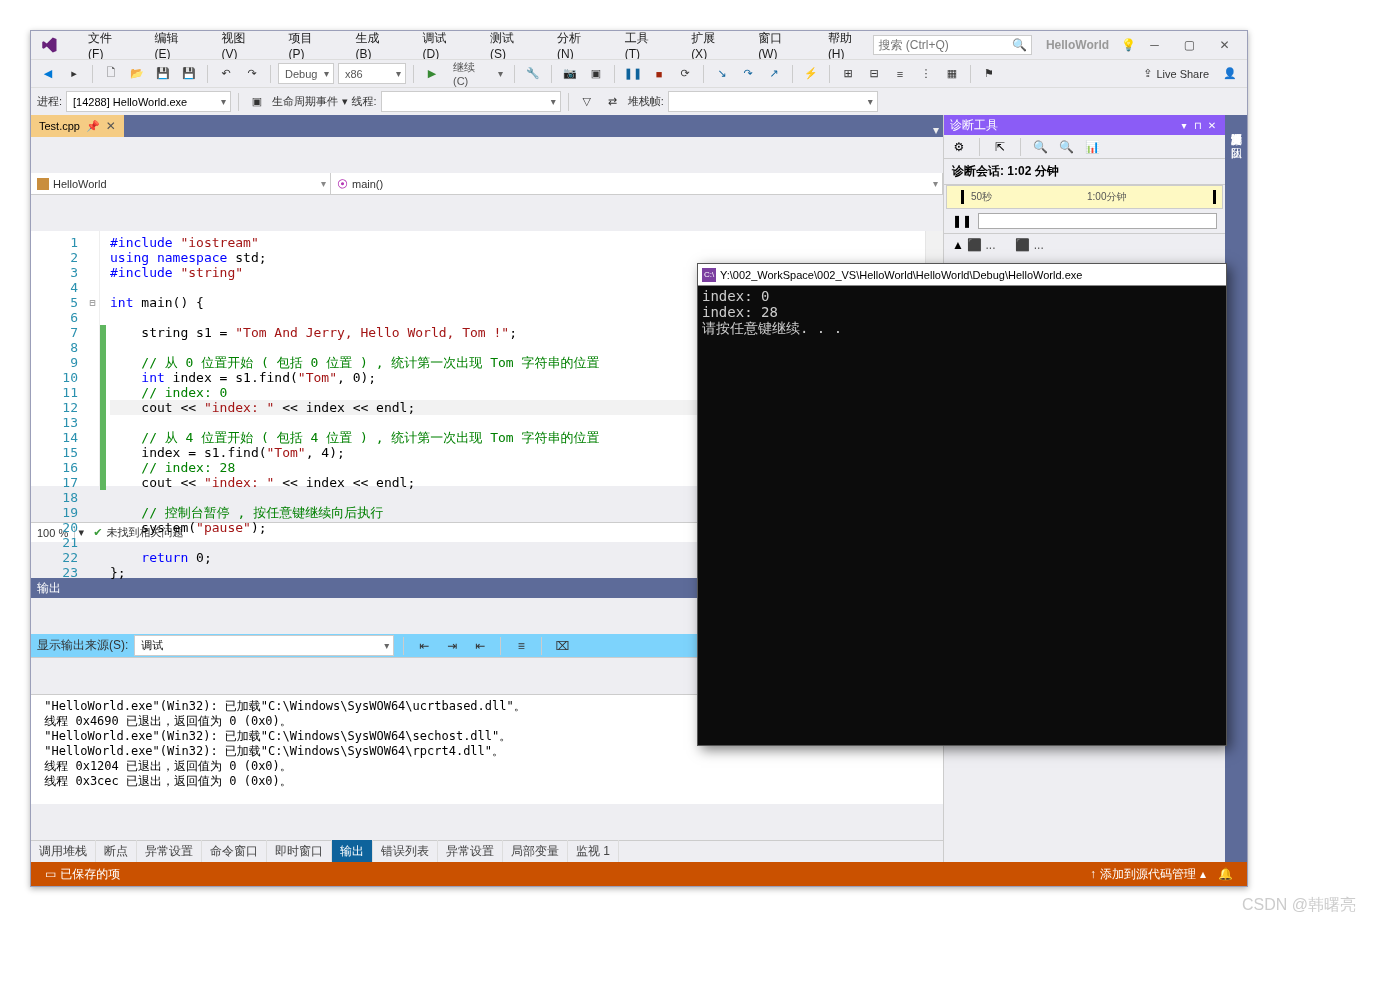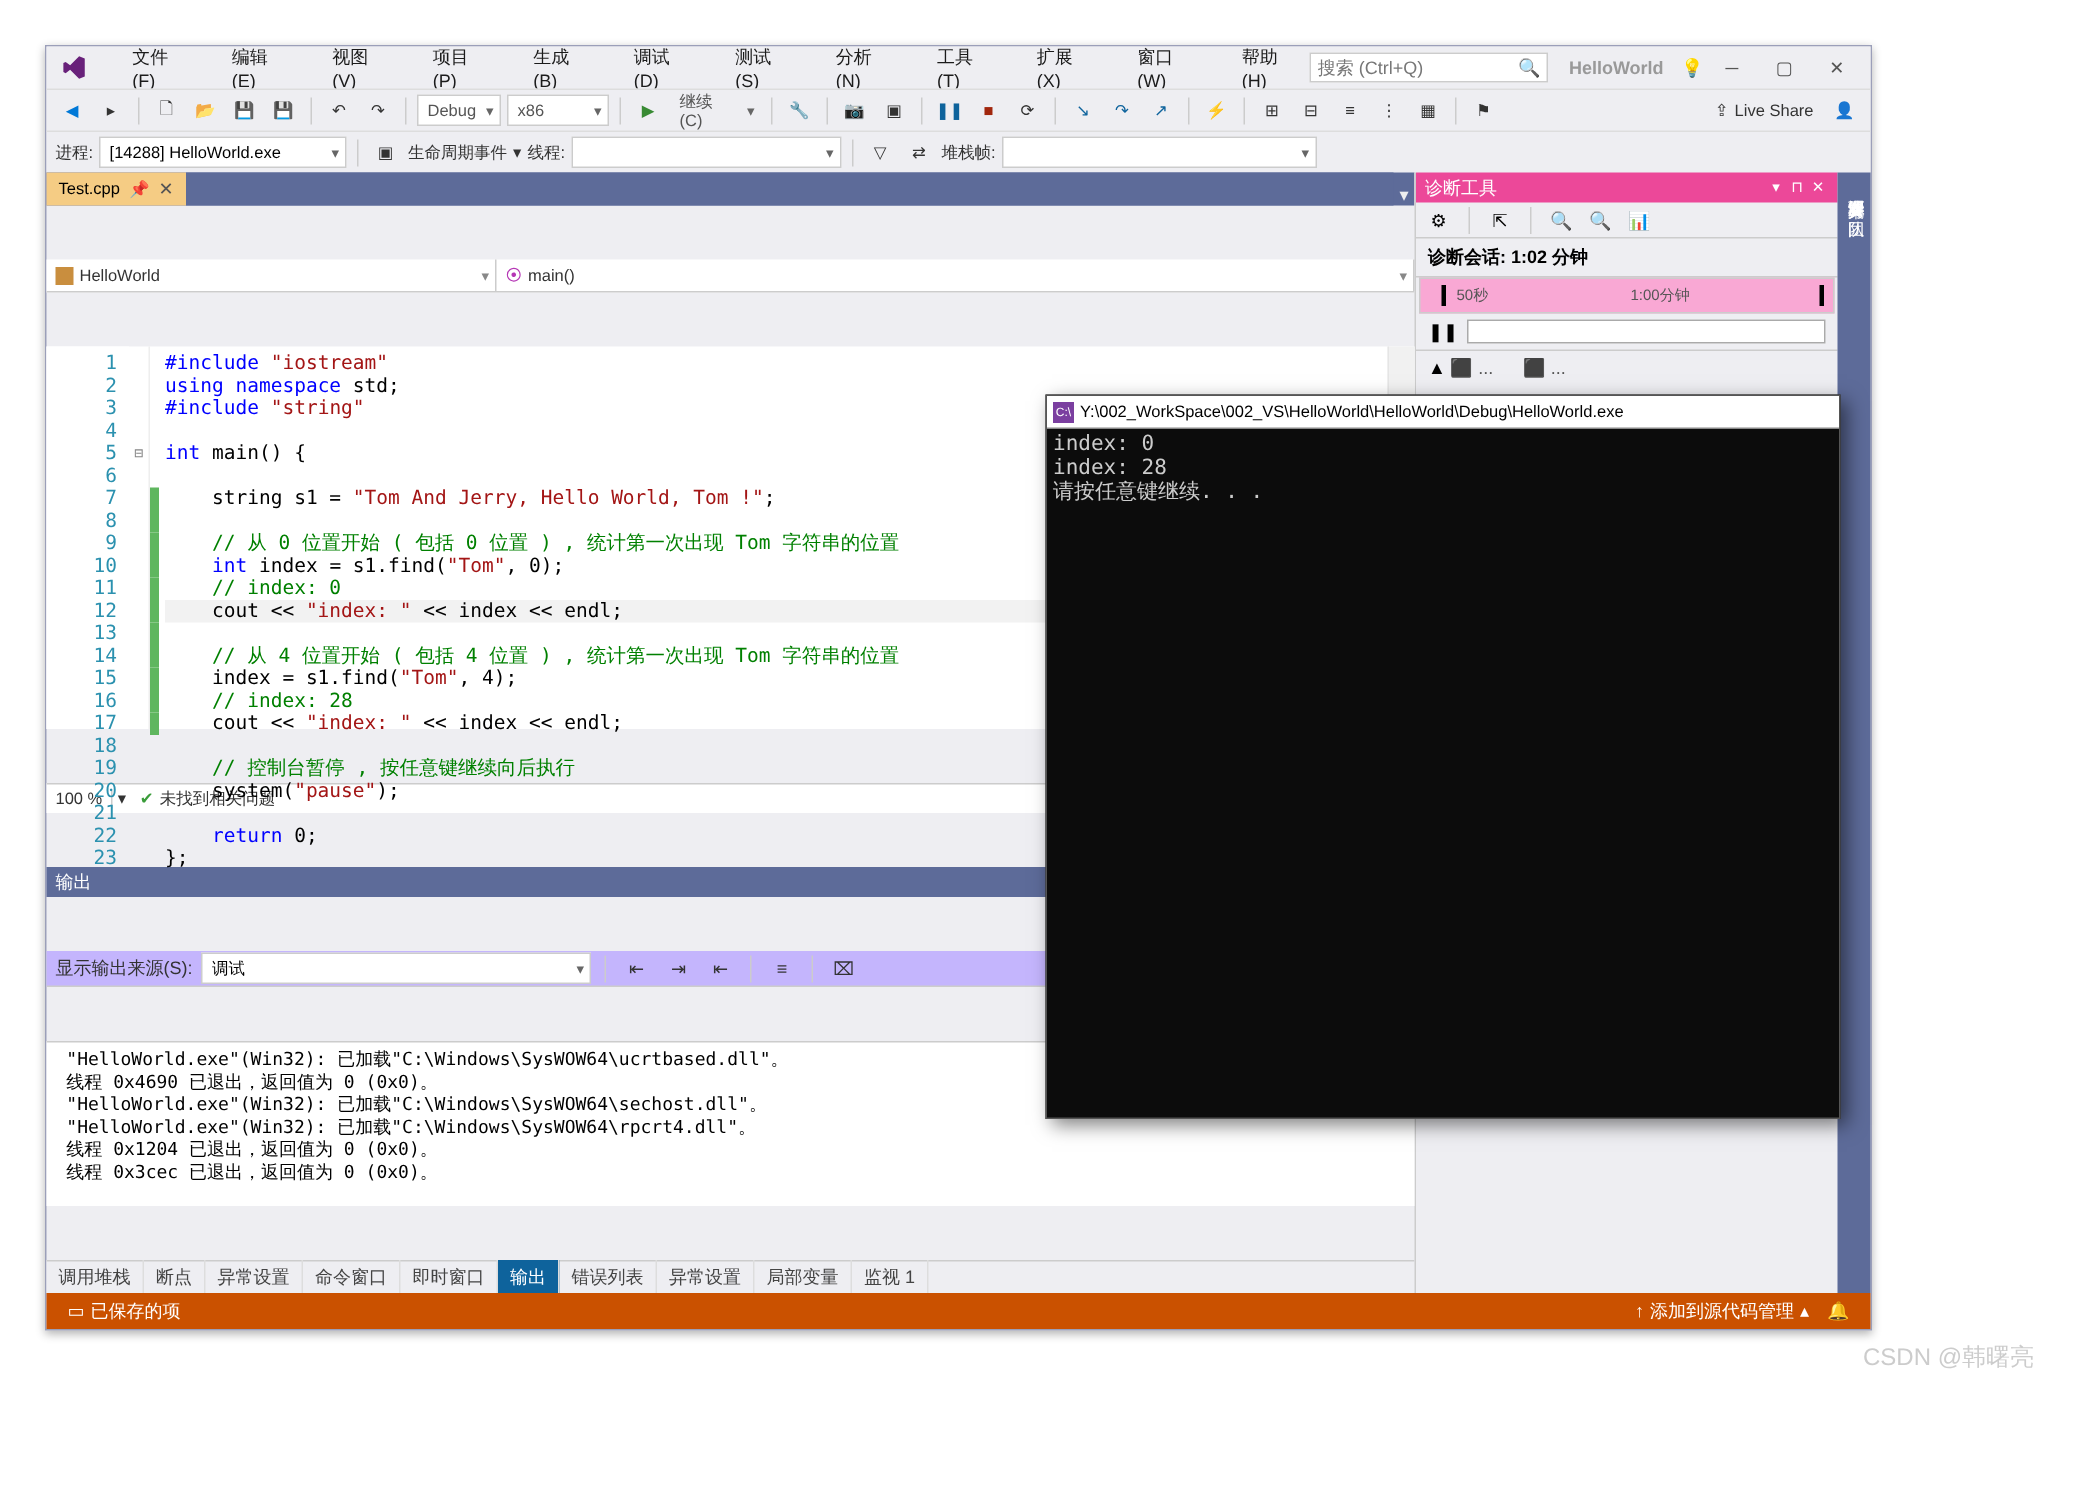--- a/index.html
+++ b/index.html
@@ -54,35 +54,35 @@
   .kw{color:#0000ff;}
   .str{color:#a31515;}
   .cm{color:#008000;}
   .scrl{width:18px;background:#f1f1f1;border-left:1px solid #e5e5e5;}
   .editor-footer{height:20px;background:#fff;border-top:1px solid #ccc;display:flex;align-items:center;font-size:11px;color:#333;}
   .editor-footer .zoom{padding:0 6px;border-right:1px solid #ccc;}
   .editor-footer .issues{padding:0 6px;color:#333;display:flex;gap:4px;align-items:center;}
   .issues .ok{color:#3a9c3a;}
   
   .output-head{height:20px;background:#5d6b99;color:#fff;display:flex;align-items:center;padding:0 6px;font-size:12px;}
-  .output-tools{height:24px;background:#c4b5fd;border-bottom:1px solid #ccc;display:flex;align-items:center;padding:0 6px;gap:6px;font-size:12px;color:#333;}
+  .output-tools{height:24px;background:#7dd3fc;border-bottom:1px solid #ccc;display:flex;align-items:center;padding:0 6px;gap:6px;font-size:12px;color:#333;}
   .output-body{flex:0 0 110px;background:#fff;border-top:1px solid #ccc;padding:4px 6px;font-family:"NSimSun","Consolas",monospace;font-size:12px;color:#000;line-height:15px;white-space:pre;overflow:hidden;position:relative;}
   .out-tabs{height:22px;background:#eeeef2;border-top:1px solid #ccc;display:flex;align-items:center;font-size:12px;}
   .out-tabs .ot{padding:3px 8px;color:#444;border-right:1px solid #ddd;cursor:default;}
   .out-tabs .ot.current{background:#0e639c;color:#fff;}
   
   .rightpane{width:282px;background:#eeeef2;border-left:1px solid #ccc;display:flex;flex-direction:column;}
-  .rightpane .rhead{height:20px;background:#ec4899;color:#fff;display:flex;align-items:center;padding:0 6px;font-size:12px;}
+  .rightpane .rhead{height:20px;background:#8b5cf6;color:#fff;display:flex;align-items:center;padding:0 6px;font-size:12px;}
   .rhead .spacer{flex:1;}
   .rhead .ricon{width:14px;text-align:center;font-size:10px;}
   .rtools{height:24px;border-bottom:1px solid #ccc;display:flex;align-items:center;gap:8px;padding:0 6px;}
   .rtools .rt{width:18px;height:18px;display:flex;align-items:center;justify-content:center;}
   .rinfo{padding:4px 8px;font-size:12px;border-bottom:1px solid #ccc;}
   .rinfo b{font-weight:bold;}
-  .ruler{height:24px;background:#f9a8d4;border:1px solid #ccc;margin:0 2px;position:relative;font-size:10px;color:#555;}
+  .ruler{height:24px;background:#fef9c3;border:1px solid #ccc;margin:0 2px;position:relative;font-size:10px;color:#555;}
   .ruler span{position:absolute;top:4px;}
   .rsec{padding:4px 8px;font-size:12px;}
   .rsec .tri{margin-right:3px;font-size:9px;}
   .rrow{display:flex;align-items:center;gap:6px;margin:4px 0;}
   .rrow .bar{flex:1;height:16px;border:1px solid #aaa;background:#fff;}
   
   .sidetabs{width:22px;background:#5d6b99;display:flex;flex-direction:column;align-items:center;color:#fff;padding-top:4px;gap:2px;font-size:11px;}
   .sidetab{writing-mode:vertical-rl;padding:6px 2px;cursor:default;}
   
   .statusbar{height:24px;background:#ca5100;color:#fff;display:flex;align-items:center;padding:0 8px;font-size:12px;}

